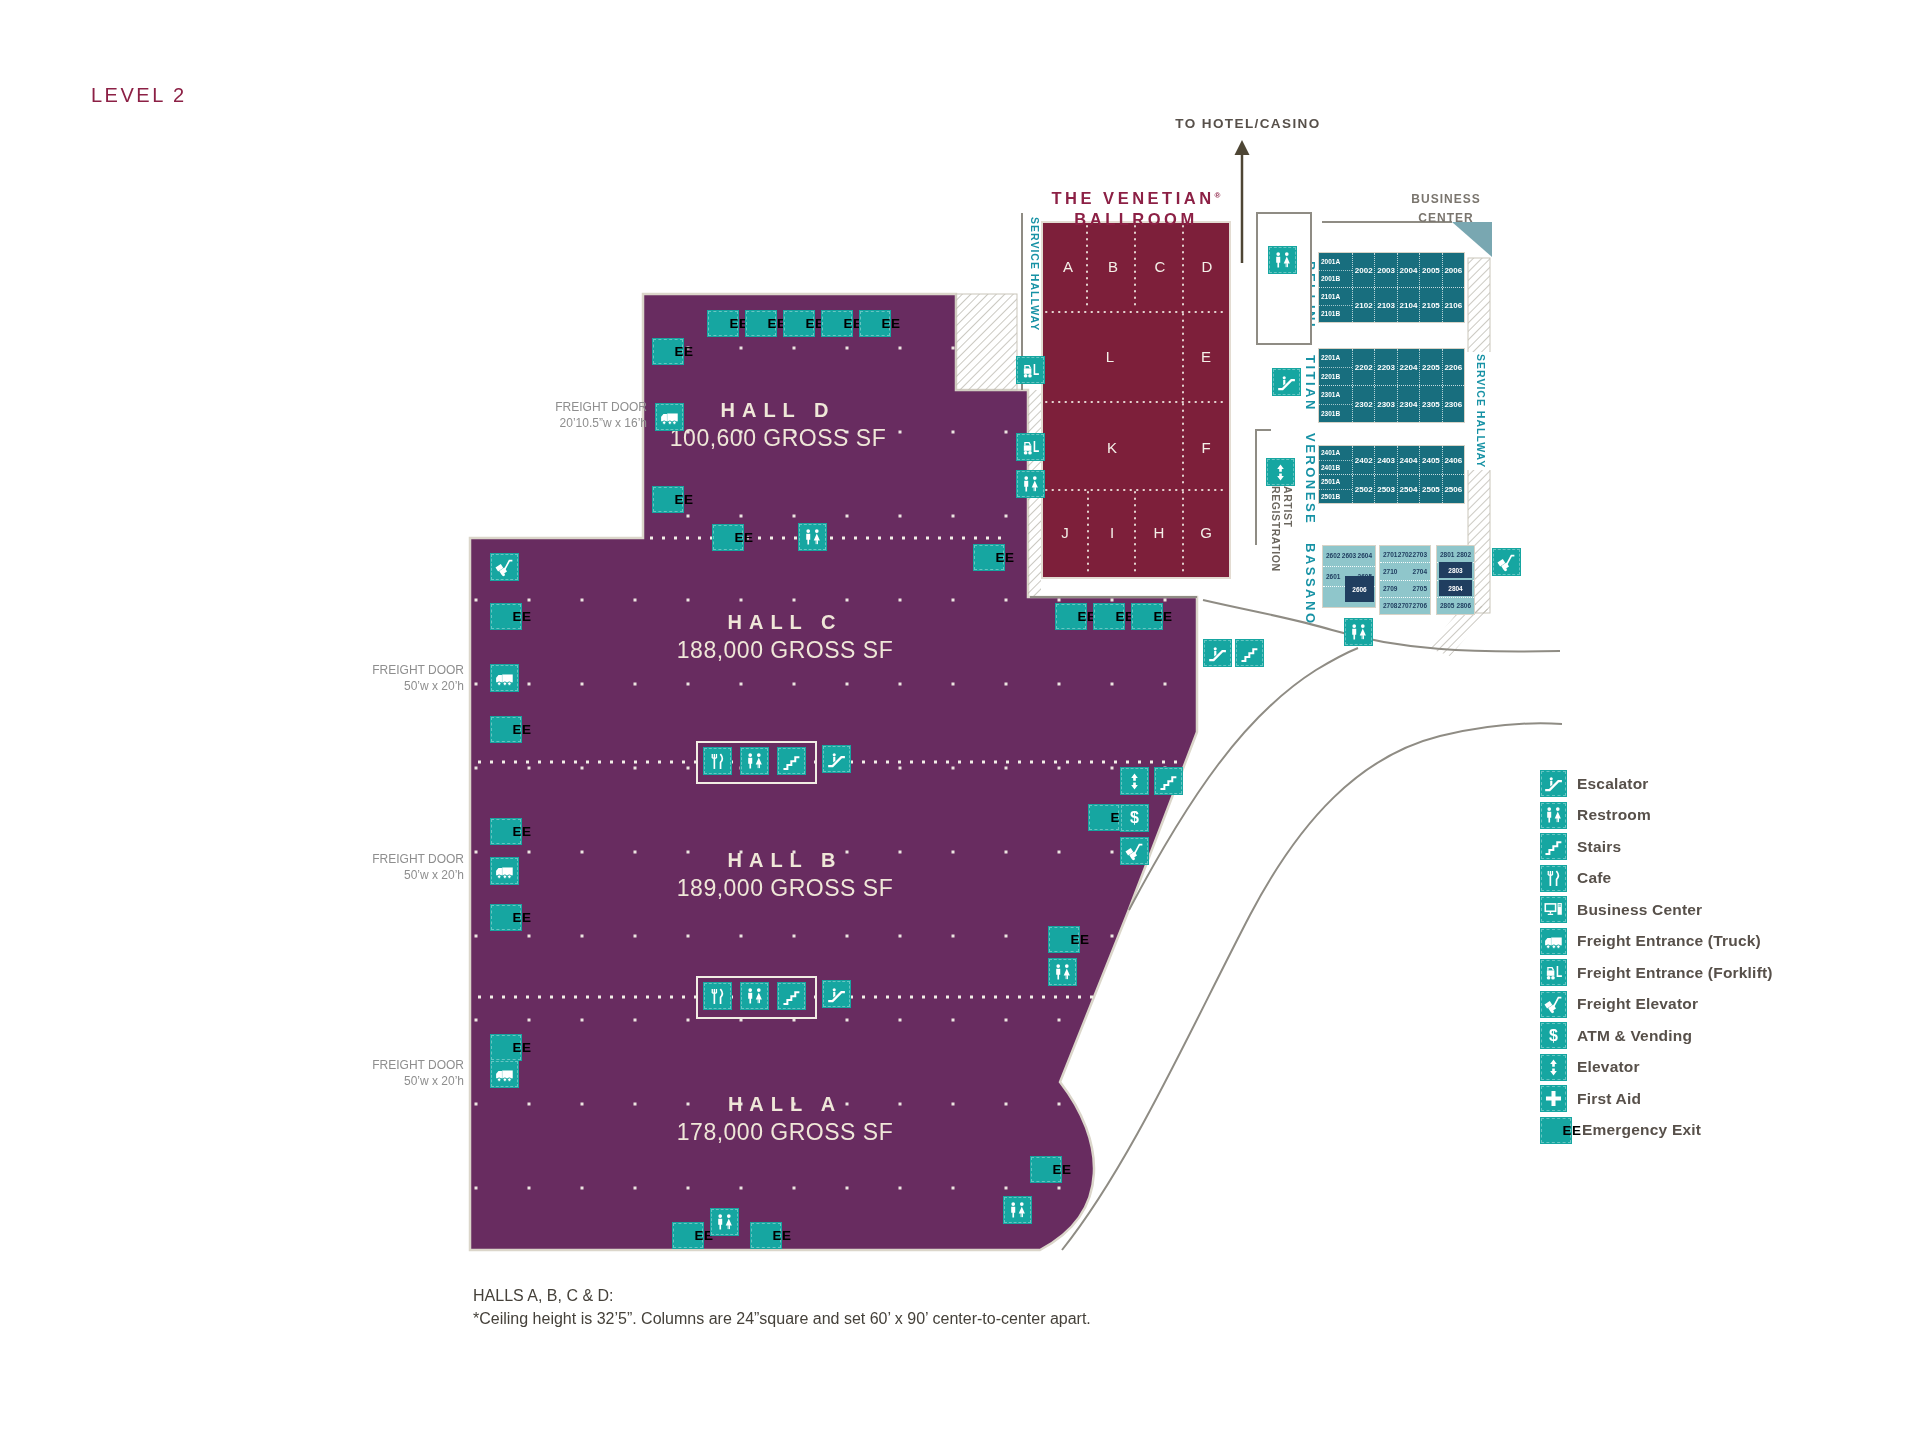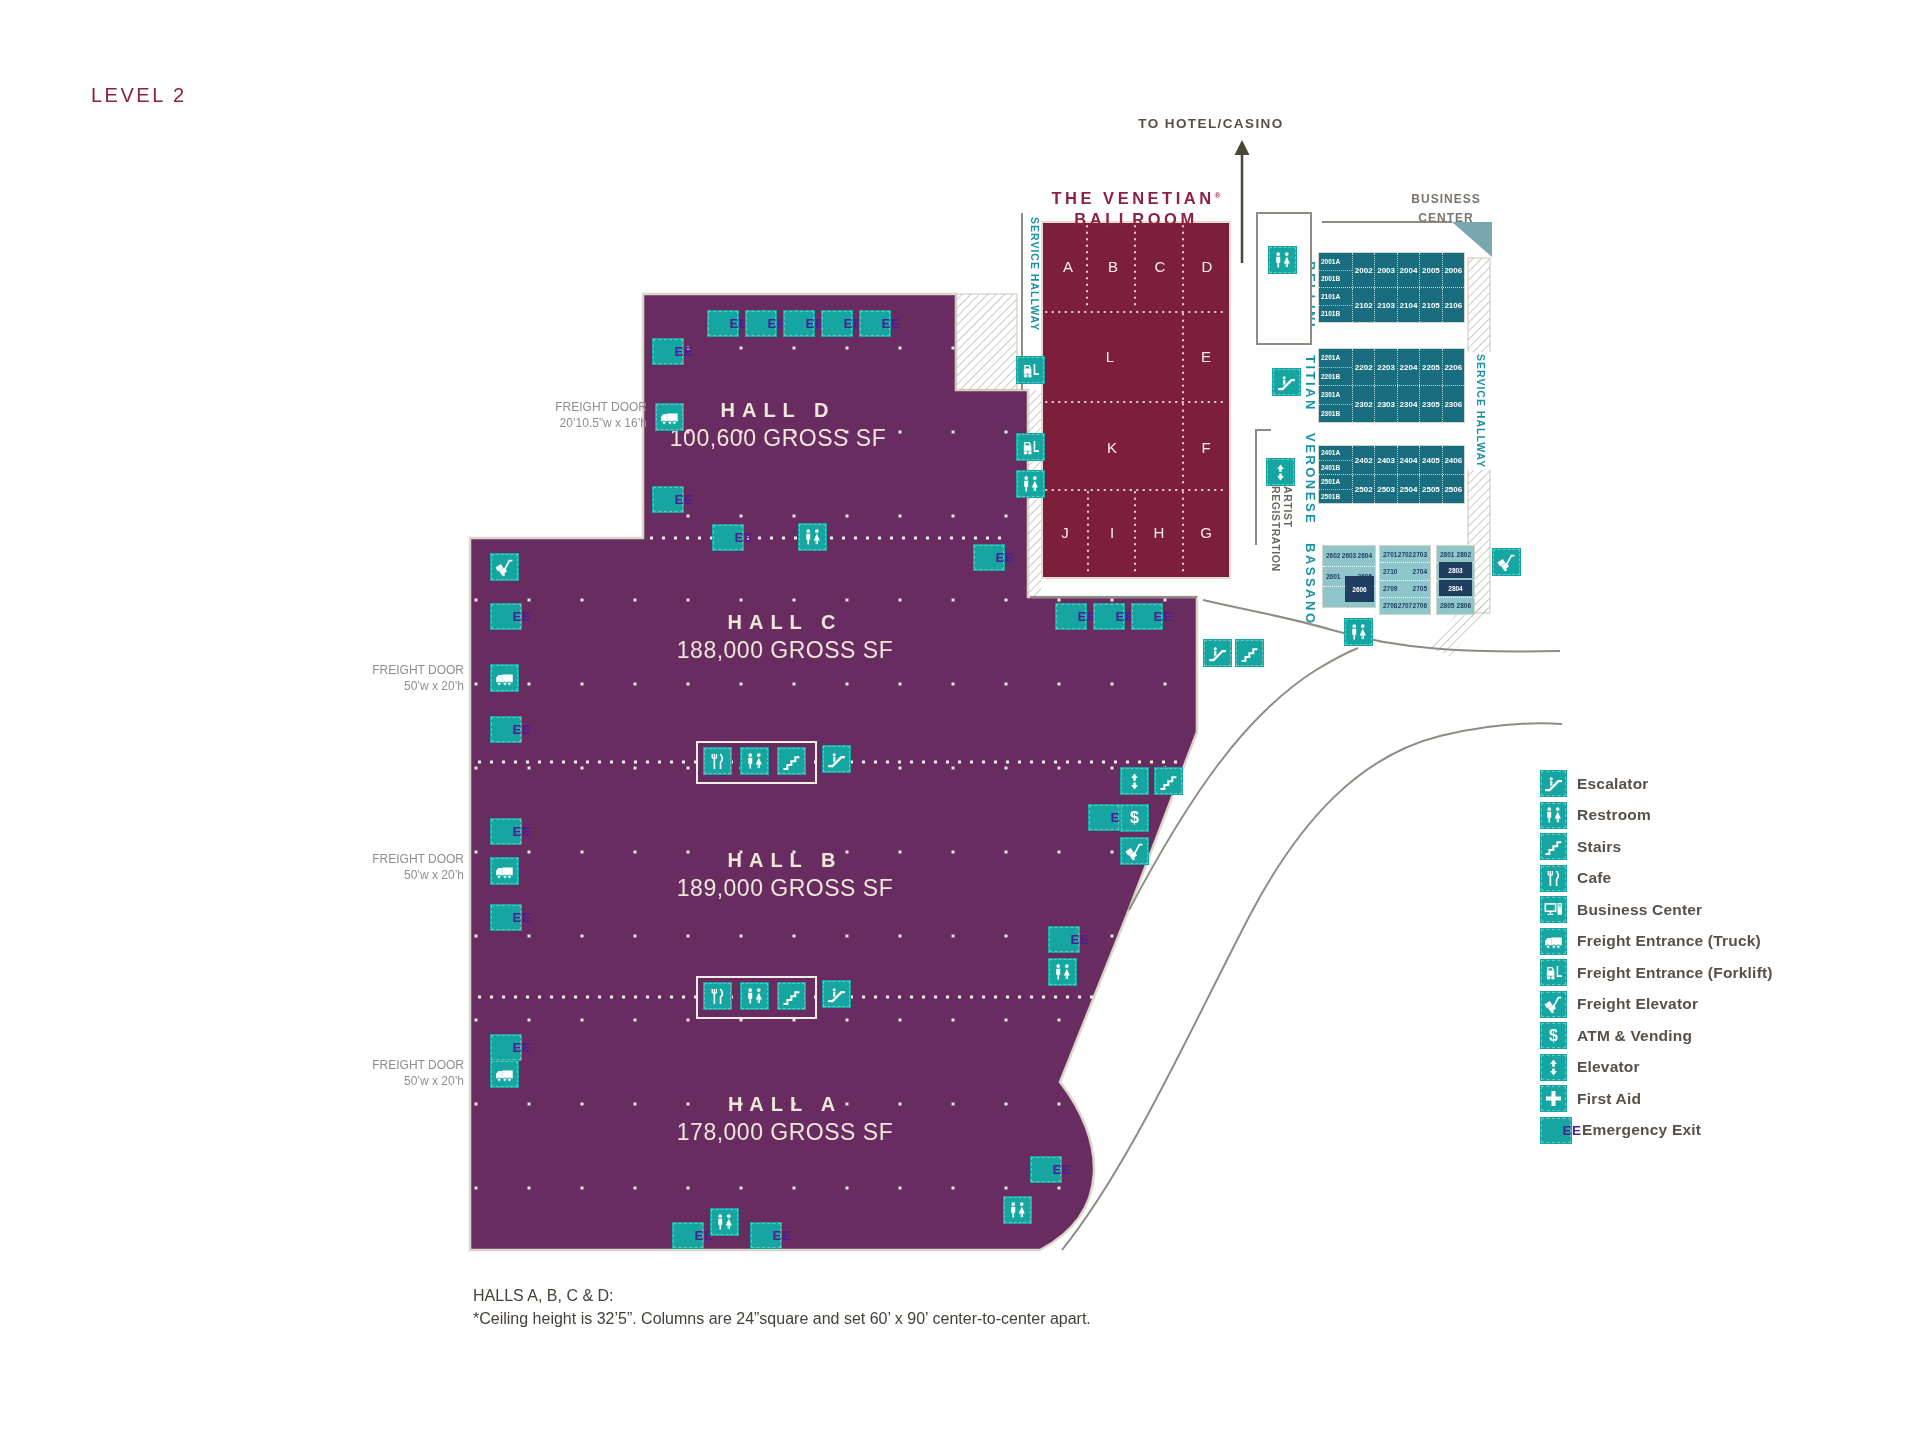--- a/index.html
+++ b/index.html
@@ -24,21 +24,21 @@
   .vlabel{position:absolute;transform-origin:0 0;transform:rotate(90deg);white-space:nowrap;
       color:#1792A5;font-weight:600;font-size:13px;letter-spacing:2.5px;}
   .vlabel.small{font-size:10.5px;letter-spacing:1px;}
   .vlabel.gray{color:#6B665E;font-weight:600;font-size:10.5px;letter-spacing:.6px;line-height:1.15;}
   .note{position:absolute;color:#45413A;font-size:16px;line-height:1.45;font-weight:500;}
   
   .mic{position:absolute;width:29px;height:28px;background:#16A6A1;display:flex;
        align-items:center;justify-content:center;outline:1px dashed rgba(255,255,255,.35);outline-offset:-2px;}
   .mic svg{width:21px;height:21px;display:block;}
   .mic.atm{color:#fff;font-size:16px;font-weight:bold;}
-  .ee{position:absolute;width:29px;height:27px;background:#16A6A1;color:#4c1d95;display:flex;
+  .ee{position:absolute;width:29px;height:27px;background:#16A6A1;color:#000000;display:flex;
       align-items:center;justify-content:center;font-size:13.5px;font-weight:bold;letter-spacing:.5px;
       outline:1px dashed rgba(255,255,255,.35);outline-offset:-2px;padding-left:32px;}
   .icon-box{position:absolute;border:2px solid #F1EDE4;}
   
   .block{position:absolute;background:#186E7E;border:1px solid #D8D3C7;color:#fff;display:flex;flex-direction:column;}
   .block .rrow{flex:1;display:flex;}
   .block .rrow + .rrow{border-top:1px dotted rgba(255,255,255,.75);}
   .block .scell{width:33px;display:flex;flex-direction:column;font-size:6.5px;font-weight:bold;}
   .block .scell span{flex:1;display:flex;align-items:center;padding-left:2px;}
   .block .scell span + span{border-top:1px dotted rgba(255,255,255,.6);}
@@ -176,21 +176,21 @@
     <g>
       <line x1="1242" y1="154" x2="1242" y2="263" stroke="#4E4635" stroke-width="2.5"></line>
       <polygon points="1242,140 1234.5,155 1249.5,155" fill="#4E4635"></polygon>
     </g>
 
     <polygon points="1452,222 1492,222 1492,257" fill="#79A7B1"></polygon>
   </svg>
 
   <div class="abs level-title" style="left:91px;top:84px;">LEVEL 2</div>
 
-  <div class="abs gray-head" style="left:1211px;top:116px;transform:translateX(-50%);">TO HOTEL/CASINO</div>
+  <div class="abs gray-head" style="left:1248px;top:116px;transform:translateX(-50%);">TO HOTEL/CASINO</div>
 
   <div class="abs bc-label" style="left:1398px;top:190px;width:96px;">
     <div>BUSINESS</div>
     <div>CENTER</div>
   </div>
 
   <div class="ballroom-title" style="left:1136px;top:188px;">
     <span>THE VENETIAN</span><sup>®</sup><br>
     <span>BALLROOM</span>
   </div>

